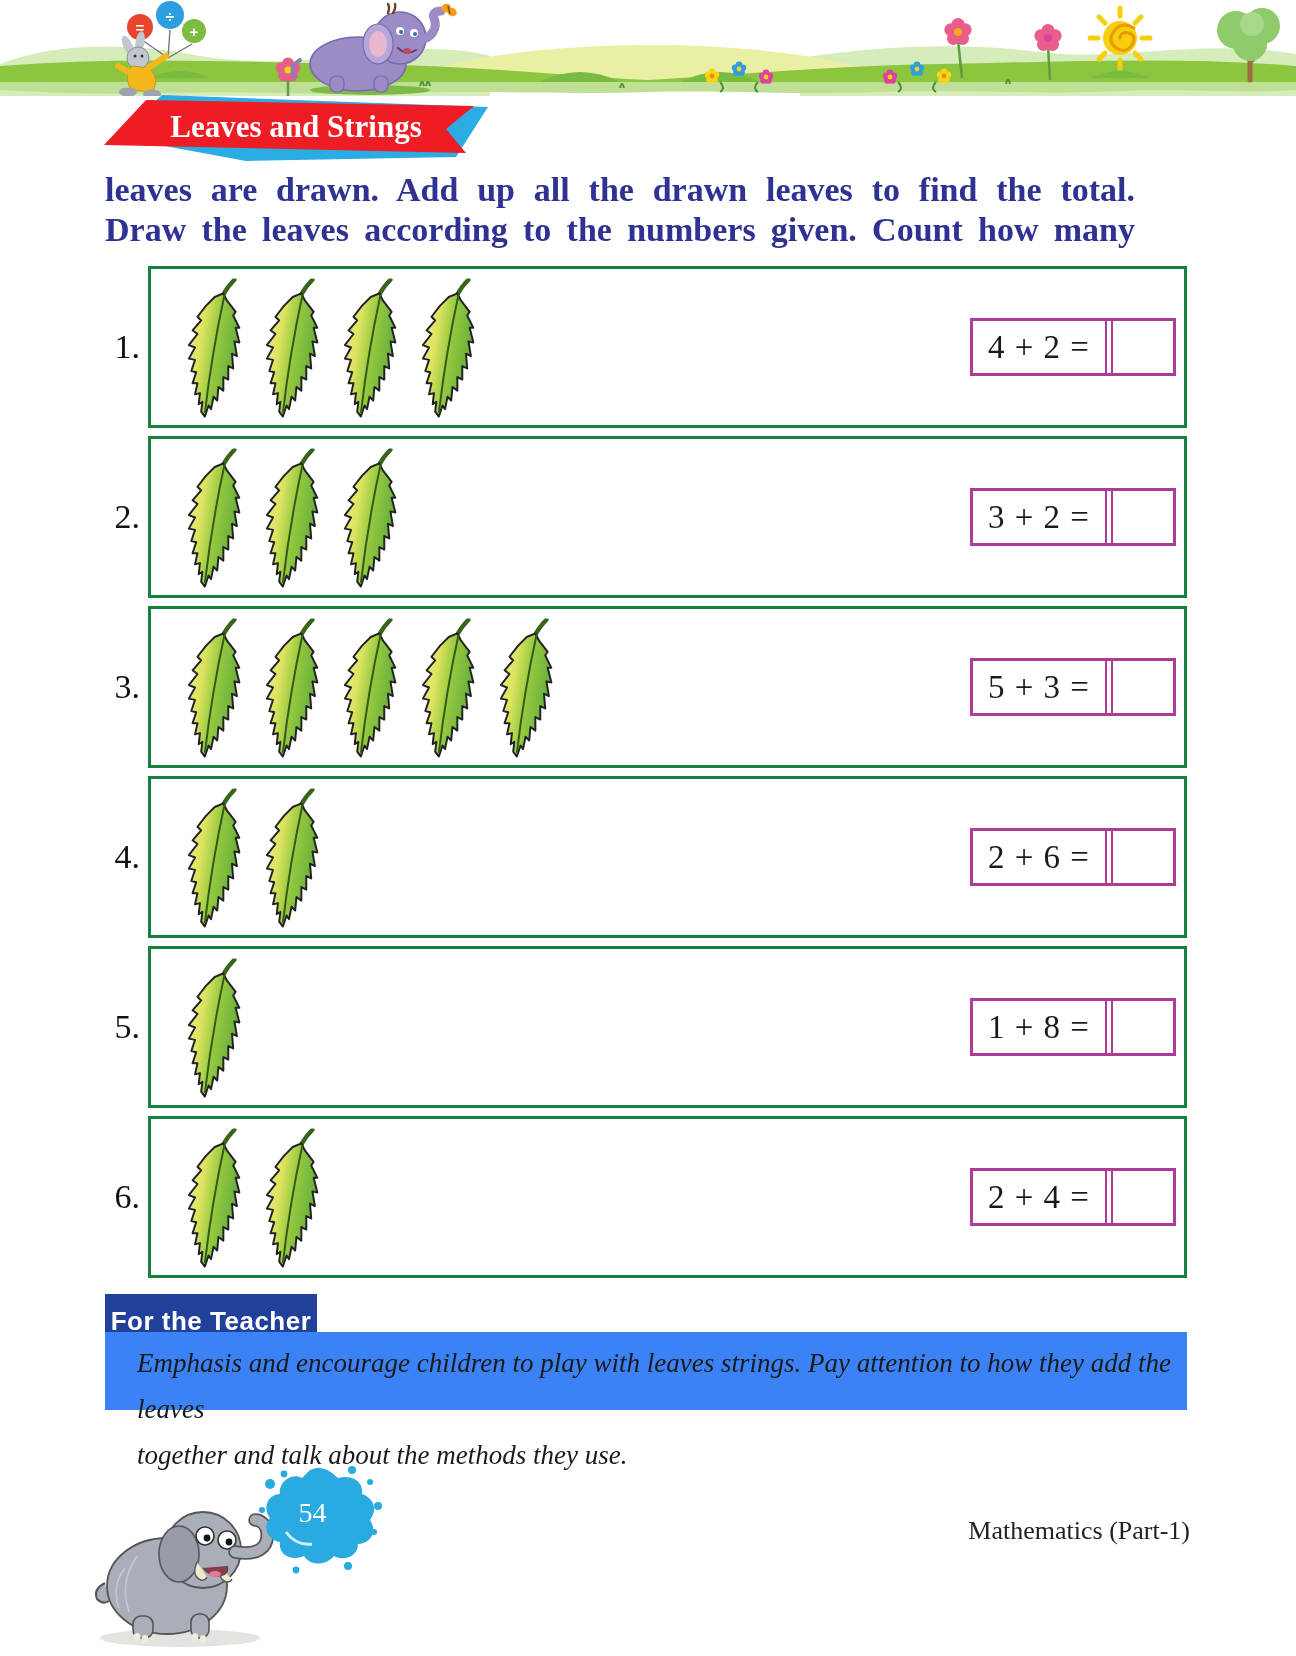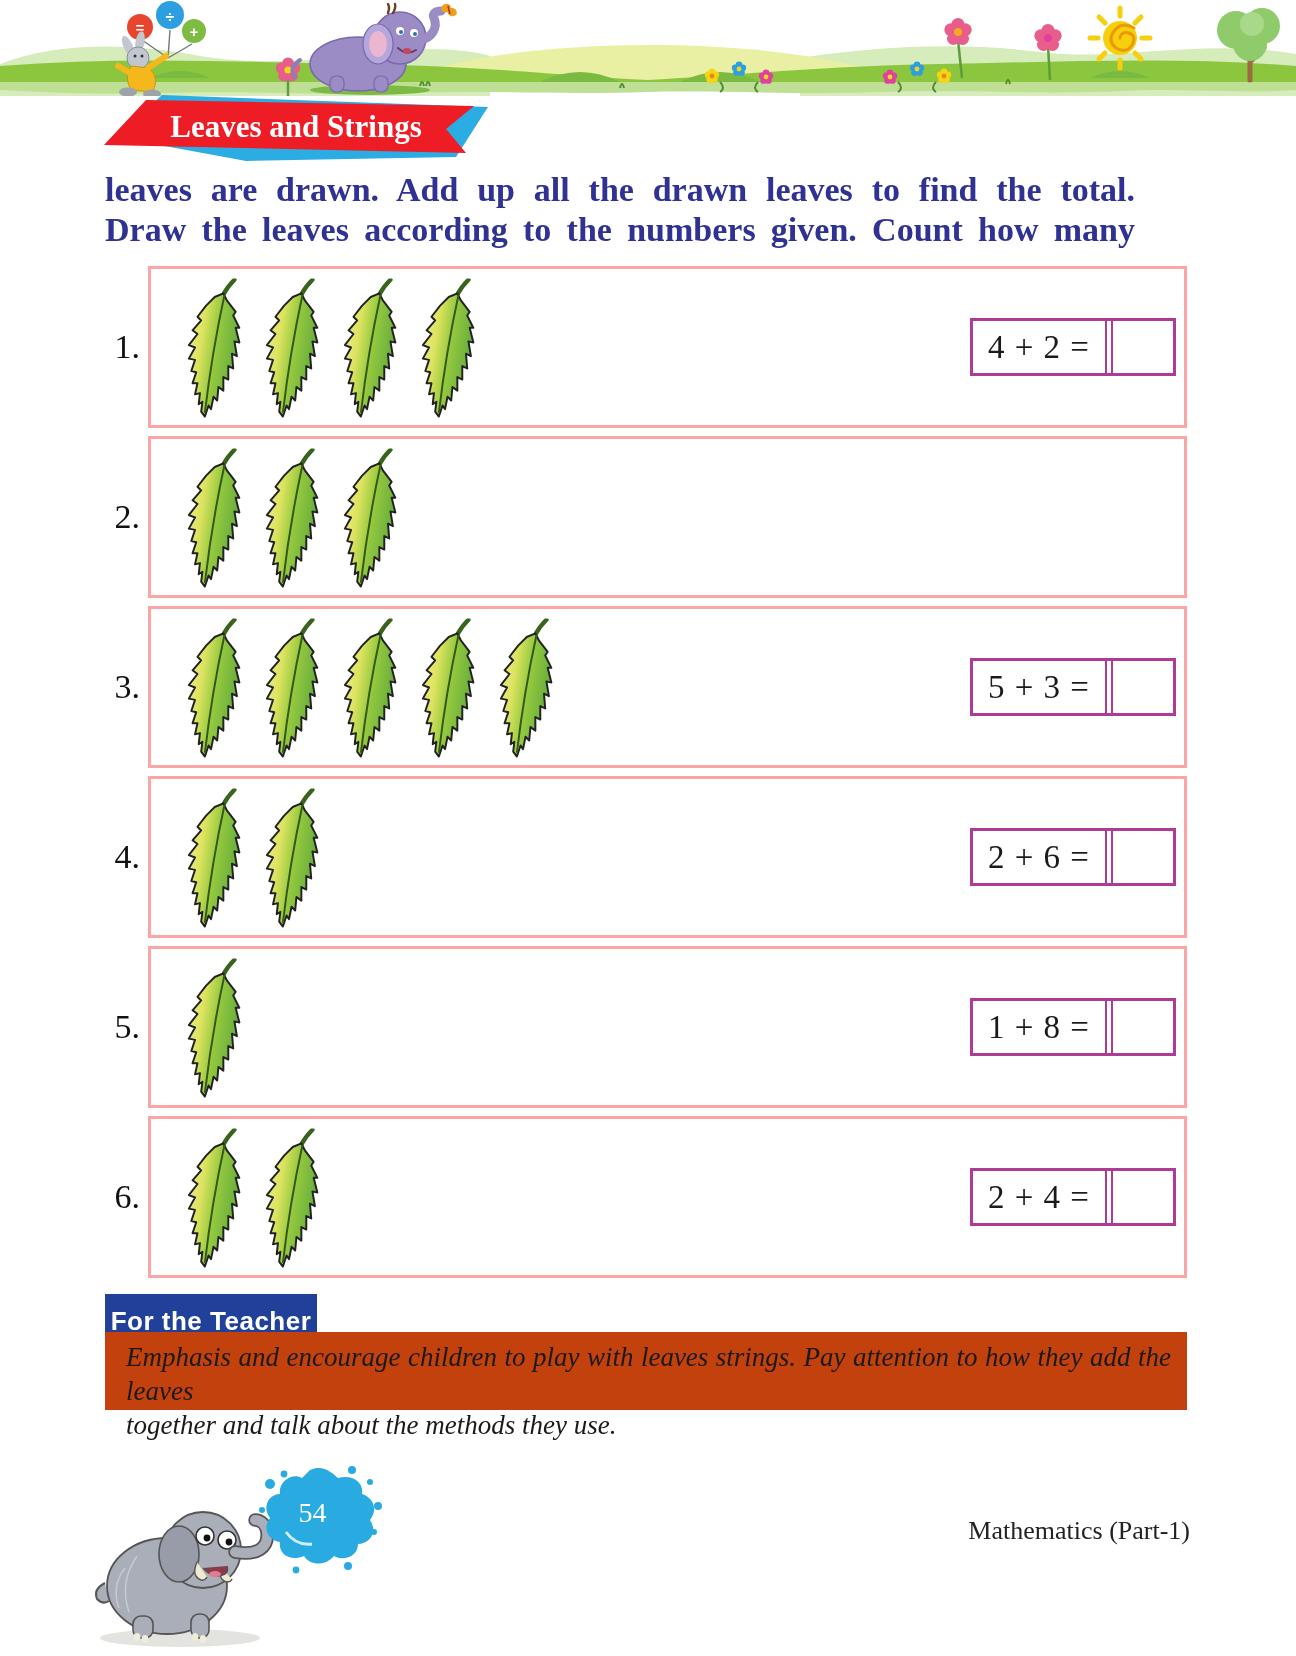--- a/index.html
+++ b/index.html
@@ -16,40 +16,40 @@
   .instruction{position:absolute;left:105px;top:170px;width:1030px;
                color:#2F3193;font-weight:bold;font-size:34px;line-height:40px;}
   .instruction .jline{text-align:justify;text-align-last:justify;}
 
   
   .rows{position:absolute;left:148px;top:266px;width:1039px;}
   .row-wrap{position:relative;margin-bottom:8px;}
   .row-num{position:absolute;left:-52px;top:50%;transform:translateY(-50%);
            width:44px;text-align:right;font-size:34px;color:#111;}
   .row-box{position:relative;box-sizing:border-box;width:1039px;height:162px;
-           border:3px solid #fca5a5;background:#fff;}
+           border:3px solid #15803d;background:#fff;}
   .leaves{position:absolute;left:28px;top:9px;display:flex;}
   .leaf{width:69px;height:144px;margin-right:9px;flex:0 0 auto;}
   .eq-box{position:absolute;right:8px;top:50%;transform:translateY(-50%);
           box-sizing:border-box;width:206px;height:58px;border:3px solid #AE3B96;
           display:flex;background:#fff;}
   .eq-text{width:132px;display:flex;align-items:center;justify-content:center;
            font-size:33px;color:#1a1a1a;letter-spacing:1px;}
   .eq-divider{box-sizing:border-box;width:8px;border-left:2.5px solid #AE3B96;
               border-right:2.5px solid #AE3B96;background:#fff;}
   .eq-answer{flex:1;background:#fff;}
 
   
   .teacher-header{position:absolute;left:105px;top:1294px;width:212px;height:54px;
                   background:#21409A;color:#fff;font-family:"Liberation Sans",sans-serif;
                   font-weight:bold;font-size:26px;display:flex;align-items:center;
                   justify-content:center;letter-spacing:0.5px;}
   .teacher-band{position:absolute;left:105px;top:1332px;width:1082px;height:78px;
-                background:#c2410c;box-sizing:border-box;padding:8px 16px 0 21px;
-                font-style:italic;font-size:27px;line-height:34px;color:#1a1a1a;}
+                background:#3b82f6;box-sizing:border-box;padding:8px 16px 0 32px;
+                font-style:italic;font-size:27px;line-height:46px;color:#1a1a1a;}
   .teacher-band .jline{text-align:justify;text-align-last:justify;}
 
   
   .footer-elephant{position:absolute;left:85px;top:1478px;width:200px;height:170px;}
   .splash{position:absolute;left:240px;top:1462px;width:145px;height:115px;}
   .splash svg{position:absolute;left:0;top:0;width:100%;height:100%;}
   .splash .num{position:absolute;left:50%;top:44%;transform:translate(-50%,-50%);
                color:#fff;font-size:28px;}
   .footer-text{position:absolute;right:106px;top:1516px;font-size:26px;color:#222;}
 </style>
@@ -263,20 +263,25 @@
             <svg class="leaf" viewBox="0 0 56 116">
               <use href="#leaf-sym"></use>
             </svg>
             <svg class="leaf" viewBox="0 0 56 116">
               <use href="#leaf-sym"></use>
             </svg>
             <svg class="leaf" viewBox="0 0 56 116">
               <use href="#leaf-sym"></use>
             </svg>
           </div>
+        <div class="eq-box">
+          <div class="eq-text">3 + 2 =</div>
+          <div class="eq-divider"></div>
+          <div class="eq-answer"></div>
+        </div>
       </div>
     </div>
 
     <div class="row-wrap">
       <div class="row-num">3.</div>
       <div class="row-box">
         <div class="leaves">
             <svg class="leaf" viewBox="0 0 56 116">
               <use href="#leaf-sym"></use>
             </svg>

